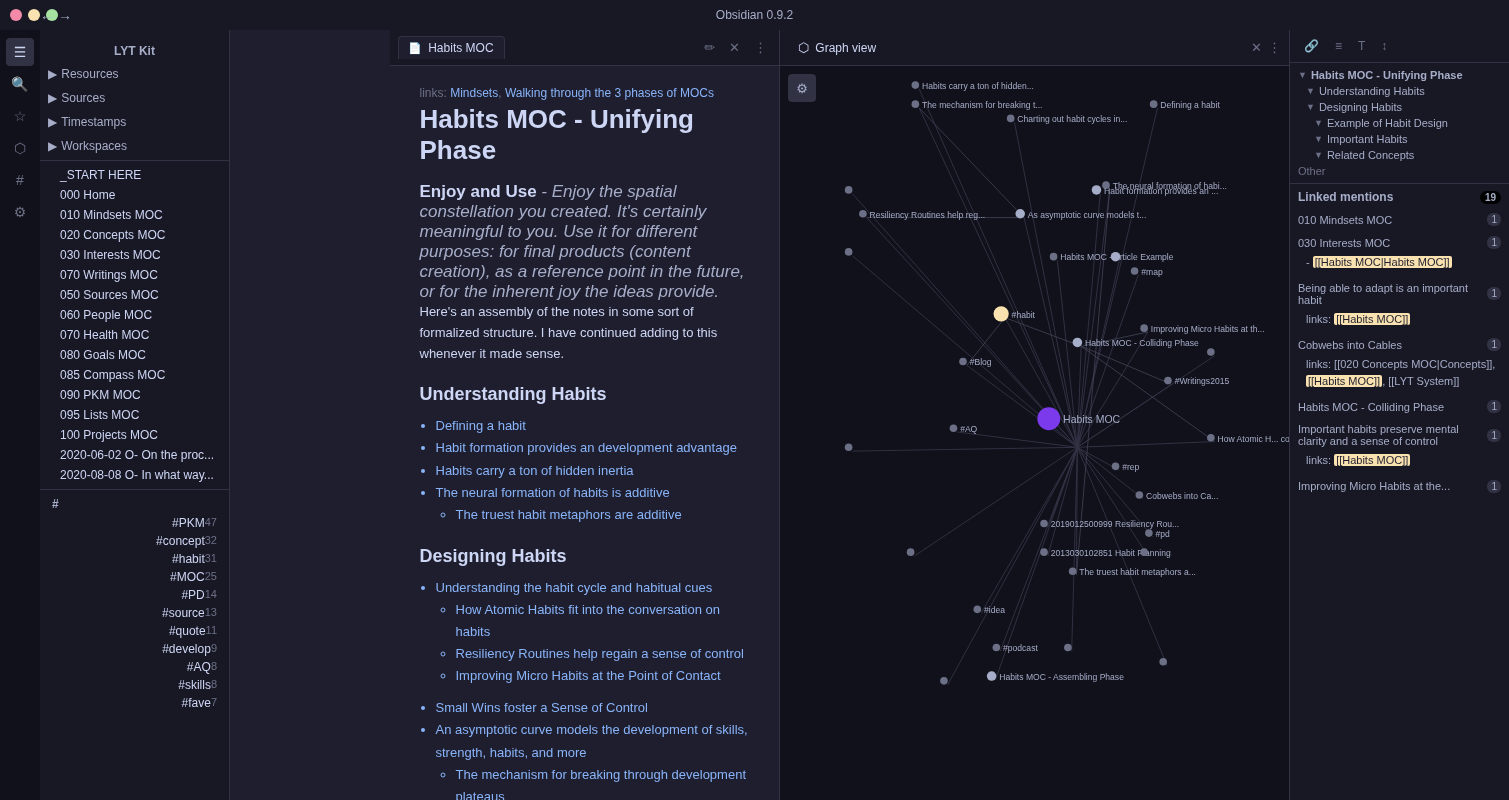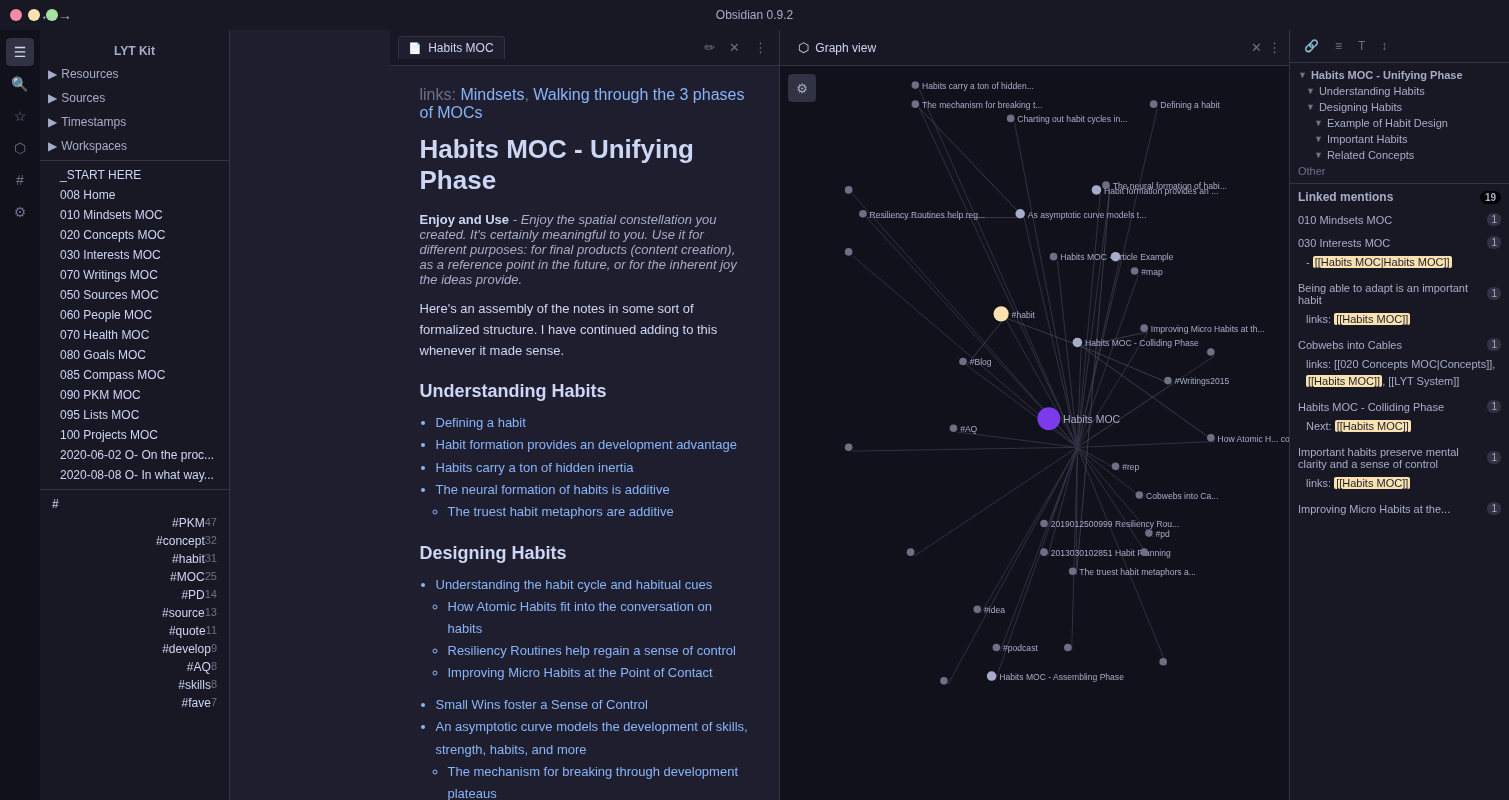--- a/index.html
+++ b/index.html
@@ -37,31 +37,31 @@
 
     
     .editor-panel { flex: 1; background: #1e1e2e; display: flex; flex-direction: column; overflow: hidden; min-width: 0; }
     .editor-tab-bar { background: #181825; border-bottom: 1px solid #313244; display: flex; align-items: center; padding: 0 8px; height: 36px; flex-shrink: 0; gap: 4px; }
     .editor-tab { display: flex; align-items: center; gap: 6px; padding: 4px 10px; border-radius: 4px 4px 0 0; font-size: 12px; cursor: pointer; color: #cdd6f4; background: #1e1e2e; border: 1px solid #313244; border-bottom: none; }
     .editor-tab-icon { color: #6c7086; font-size: 11px; }
     .tab-actions { margin-left: auto; display: flex; gap: 6px; }
     .tab-action-btn { background: none; border: none; color: #6c7086; cursor: pointer; font-size: 13px; padding: 2px 4px; }
 
     .editor-content { flex: 1; overflow-y: auto; padding: 20px 30px; }
-    .editor-links { font-size: 16px; color: #6c7086; margin-bottom: 12px; }
+    .editor-links { font-size: 12px; color: #6c7086; margin-bottom: 4px; }
     .editor-links a { color: #89b4fa; text-decoration: none; }
     .editor-title { font-size: 26px; font-weight: 700; color: #cdd6f4; margin-bottom: 16px; }
-    .editor-italic { font-style: italic; color: #a6adc8; margin-bottom: 12px; font-size: 13px; }
+    .editor-italic { font-style: italic; color: #a6adc8; font-size: 17px; }
     .editor-italic strong { font-style: normal; font-weight: 600; color: #cdd6f4; }
     .editor-paragraph { color: #cdd6f4; font-size: 13px; line-height: 1.6; margin-bottom: 12px; }
     .editor-h2 { font-size: 18px; font-weight: 700; color: #cdd6f4; margin-top: 20px; margin-bottom: 10px; }
     .editor-ul { margin-left: 16px; margin-bottom: 10px; }
     .editor-ul li { color: #89b4fa; font-size: 13px; line-height: 1.7; cursor: pointer; }
     .editor-ul li a { color: #89b4fa; text-decoration: none; }
-    .editor-ul ul { margin-left: 12px; }
+    .editor-ul ul { margin-left: 20px; }
     .editor-ul ul li { color: #89b4fa; }
 
     
     .graph-panel { width: 510px; background: #11111b; display: flex; flex-direction: column; border-left: 1px solid #313244; flex-shrink: 0; }
     .graph-tab-bar { background: #181825; border-bottom: 1px solid #313244; display: flex; align-items: center; padding: 0 8px; height: 36px; flex-shrink: 0; }
     .graph-tab { display: flex; align-items: center; gap: 6px; padding: 4px 10px; font-size: 12px; cursor: pointer; color: #cdd6f4; }
     .graph-tab-icon { font-size: 13px; }
     .graph-actions { margin-left: auto; display: flex; gap: 6px; }
     .graph-action-btn { background: none; border: none; color: #6c7086; cursor: pointer; font-size: 13px; }
     .graph-content { flex: 1; position: relative; overflow: hidden; }
@@ -143,21 +143,21 @@
           </div>
         </div>
         <div class="sidebar-section">
           <div class="sidebar-section-title">
             <span>▶</span>
             <span>Workspaces</span>
           </div>
         </div>
         <div class="sidebar-divider"></div>
         <div class="sidebar-item">_START HERE</div>
-        <div class="sidebar-item">008 Home</div>
+        <div class="sidebar-item">000 Home</div>
         <div class="sidebar-item">010 Mindsets MOC</div>
         <div class="sidebar-item">020 Concepts MOC</div>
         <div class="sidebar-item">030 Interests MOC</div>
         <div class="sidebar-item">070 Writings MOC</div>
         <div class="sidebar-item">050 Sources MOC</div>
         <div class="sidebar-item">060 People MOC</div>
         <div class="sidebar-item">070 Health MOC</div>
         <div class="sidebar-item">080 Goals MOC</div>
         <div class="sidebar-item">085 Compass MOC</div>
         <div class="sidebar-item">090 PKM MOC</div>
@@ -551,23 +551,20 @@
         <div class="linked-body">
           links: [[020 Concepts MOC|Concepts]], <span class="highlight">[[Habits MOC]]</span>, [[LYT System]]
         </div>
       </div>
 
       <div class="linked-group">
         <div class="linked-group-title">
           <span>Habits MOC - Colliding Phase</span>
           <span class="linked-group-count">1</span>
         </div>
-        <div class="linked-body">
-          Next: <span class="highlight">[[Habits MOC]]</span>
-        </div>
       </div>
 
       <div class="linked-group">
         <div class="linked-group-title">
           <span>Important habits preserve mental clarity and a sense of control</span>
           <span class="linked-group-count">1</span>
         </div>
         <div class="linked-body">
           links: <span class="highlight">[[Habits MOC]]</span>
         </div>

